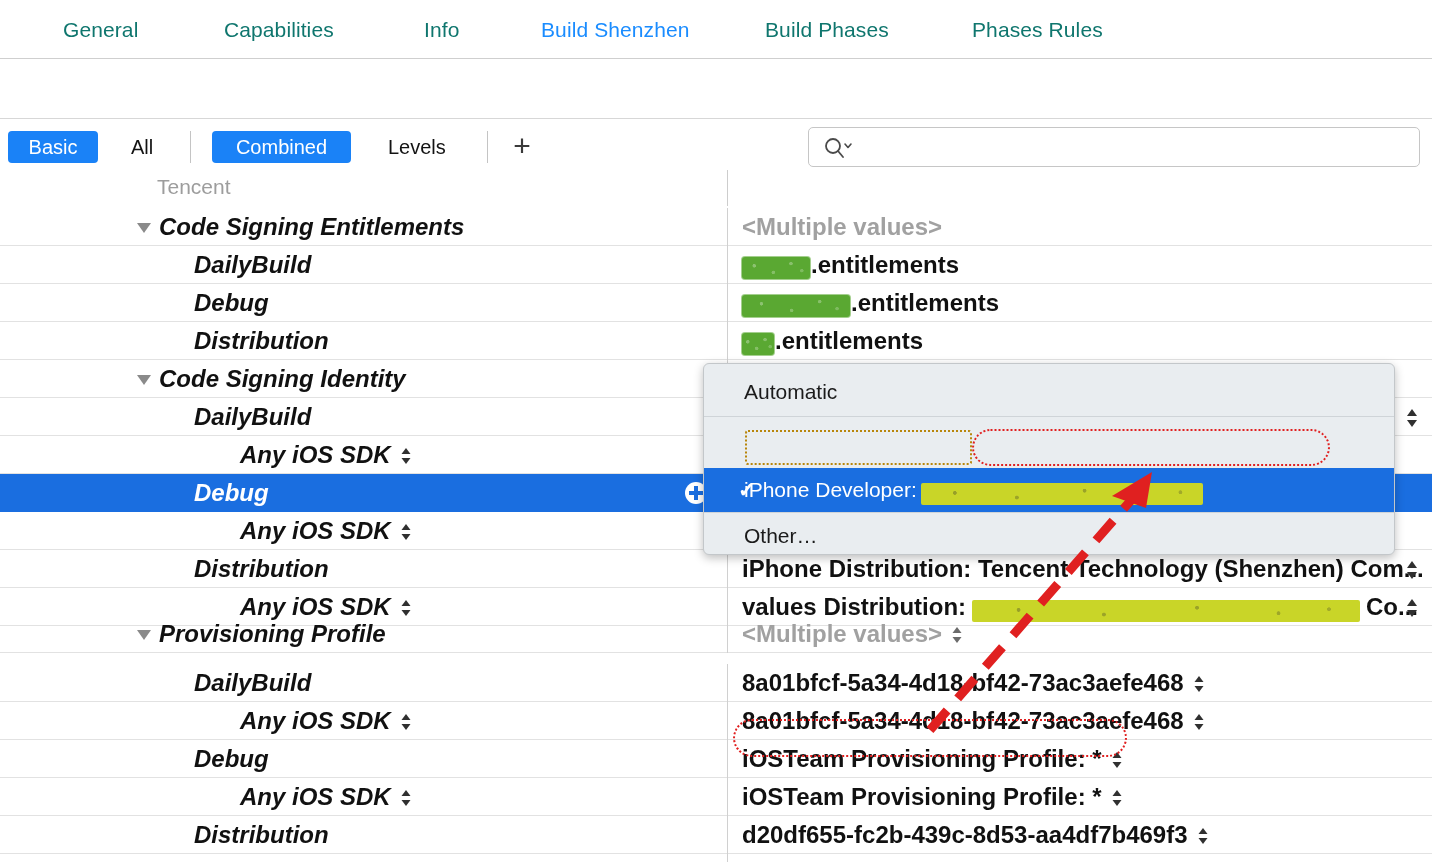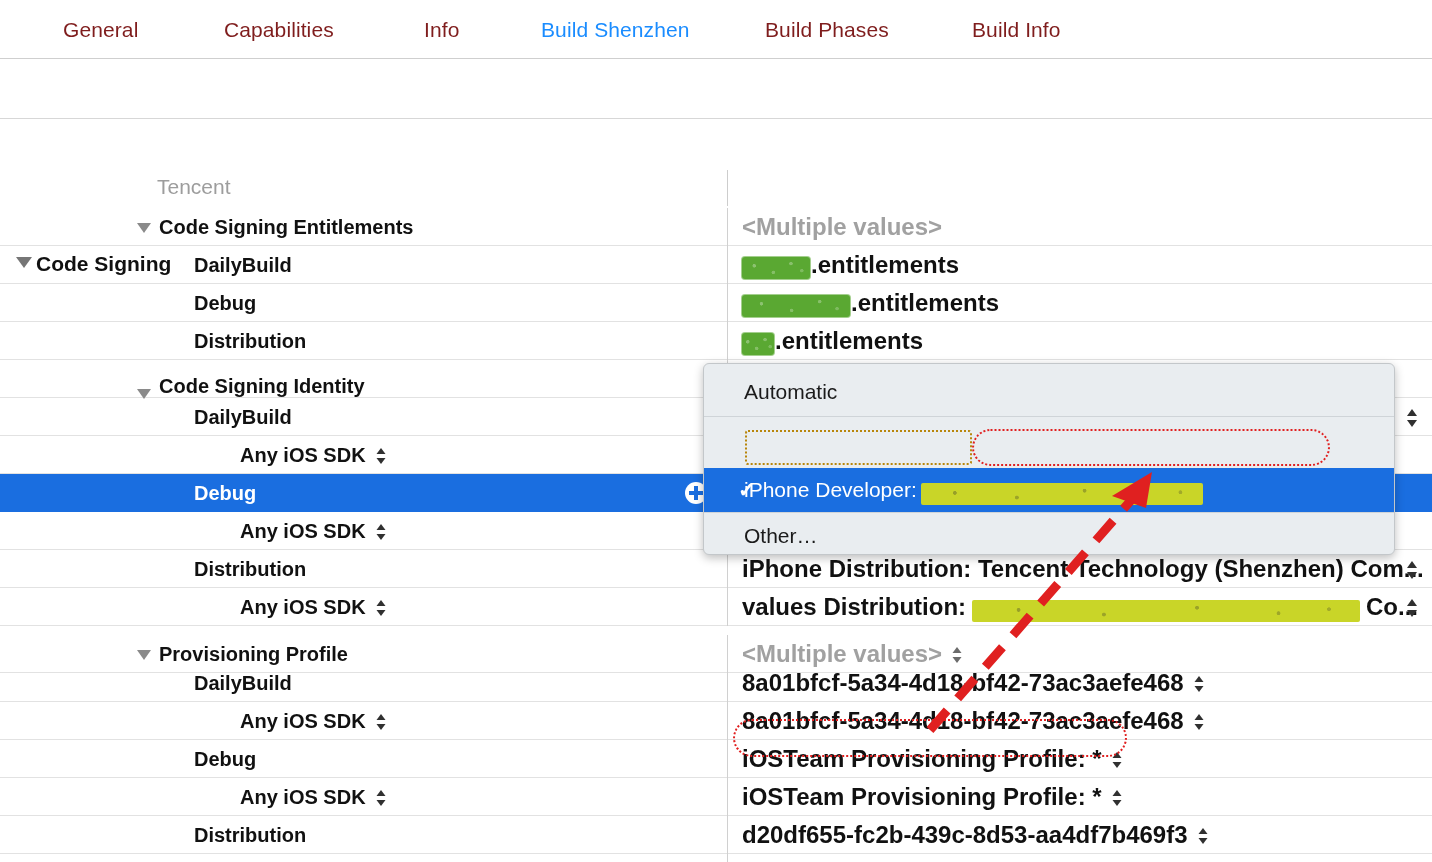--- a/index.html
+++ b/index.html
@@ -11,21 +11,21 @@
   }
   #root { position: relative; width: 1432px; height: 862px; overflow: hidden; }
 
   
   .tabbar {
     position: absolute; left: 0; top: 0; width: 1432px; height: 59px;
     background: #ffffff; border-bottom: 1px solid #cfcfcf;
     display: flex; align-items: center;
   }
   .tab {
-    font-size: 21px; color: #7f1d1d; letter-spacing: .1px;
+    font-size: 21px; color: #0f766e; letter-spacing: .1px;
     white-space: nowrap; cursor: default;
   }
   .tab.active { color: #1a8cff; }
   .tab-general { position: absolute; left: 63px; top: 18px; }
   .tab-capabilities { position: absolute; left: 224px; top: 18px; text-align: center; }
   .tab-info { position: absolute; left: 424px; top: 18px; }
   .tab-buildsettings { position: absolute; left: 541px; top: 18px; }
   .tab-buildphases { position: absolute; left: 765px; top: 18px; }
   .tab-buildrules { position: absolute; left: 972px; top: 18px; }
 
@@ -73,21 +73,21 @@
 
   
   .table { position: absolute; left: 0; top: 170px; width: 1432px; height: 692px; }
   .row {
     position: absolute; left: 0; width: 1432px; height: 38px;
     border-bottom: 1px solid #e2e2e2;
   }
   .row.sel { background: #1a6ee0; border-bottom-color: #1a6ee0; }
   .cell-name {
     position: absolute; top: 0; height: 38px; display: flex; align-items: center;
-    font-size: 20px; color: #111111; white-space: nowrap;
+    font-size: 24px; color: #111111; white-space: nowrap; font-style: italic;
   }
   .cell-value {
     position: absolute; left: 742px; top: 0; height: 38px; display: flex; align-items: center;
     font-size: 24px; color: #111111; white-space: nowrap;
   }
   .b { font-weight: bold; }
   .muted { color: #a1a1a1; font-weight: bold; }
   .row.sel .cell-name, .row.sel .cell-value { color: #ffffff; }
   .colsep { position: absolute; left: 727px; top: 0px; width: 1px; height: 38px; background: #d0d0d0; }
   .tri {
@@ -176,21 +176,21 @@
 <body>
 
 <div id="root">
 
   <div class="tabbar">
     <div class="tab tab-general">General</div>
     <div class="tab tab-capabilities">Capabilities</div>
     <div class="tab tab-info">Info</div>
     <div class="tab tab-buildsettings active">Build Shenzhen</div>
     <div class="tab tab-buildphases">Build Phases</div>
-    <div class="tab tab-buildrules">Build Info</div>
+    <div class="tab tab-buildrules">Phases Rules</div>
   </div>
 
   <div class="toolbar">
     <div class="seg on  seg-basic">Basic</div>
     <div class="seg     seg-all">All</div>
     <div class="vdiv1"></div>
     <div class="seg on  seg-combined">Combined</div>
     <div class="seg     seg-levels">Levels</div>
     <div class="vdiv2"></div>
     <div class="plusbtn">+</div>
@@ -199,24 +199,20 @@
       <span class="search-icon">
         <svg width="30" height="24" viewBox="0 0 30 24">
           <circle cx="10" cy="10" r="7" fill="none" stroke="#4a4a4a" stroke-width="1.8"></circle>
           <line x1="15" y1="15" x2="20" y2="21" stroke="#4a4a4a" stroke-width="1.8" stroke-linecap="round"></line>
           <path d="M22 8 L25 11.5 L28 8" fill="none" stroke="#4a4a4a" stroke-width="1.6" stroke-linecap="round" stroke-linejoin="round"></path>
         </svg>
       </span>
     </div>
   </div>
 
-  <div class="section-head">
-    <span class="section-tri"></span>
-    <span class="section-title">Code Signing</span>
-  </div>
 
   <div class="hdr-setting">Tencent</div>
   <div class="hdr-sep"></div>
 
   <div class="table">
 
     <div class="row" style="top:38px;">
       <div class="colsep"></div>
       <div class="cell-name b" style="left:137px;">
         <span class="tri"></span>
@@ -247,21 +243,21 @@
       <div class="colsep"></div>
       <div class="cell-name b" style="left:194px;">Distribution</div>
       <div class="cell-value b">
         <span class="redact-green" style="width:32px;"></span>
           <span>.entitlements</span>
       </div>
     </div>
 
     <div class="row" style="top:190px;">
       <div class="colsep"></div>
-      <div class="cell-name b" style="left:137px;align-items:flex-end;">
+      <div class="cell-name b" style="left:137px;">
         <span class="tri"></span>
         <span>Code Signing Identity</span>
       </div>
       <div class="cell-value muted">
         <span>&lt;Multiple values&gt;</span>
         <span class="stepper">
           <svg width="14" height="22" viewBox="0 0 14 22">
               <path d="M7 3 L11.5 9 L2.5 9 Z" fill="#6b6b6b"></path>
               <path d="M7 19 L11.5 13 L2.5 13 Z" fill="#6b6b6b"></path>
             </svg>
@@ -341,21 +337,21 @@
         <span>Co...</span>
       </div>
       <span class="right-stepper">
         <svg width="16" height="24" viewBox="0 0 16 24">
             <path d="M8 3 L13 10 L3 10 Z" fill="#303030"></path>
             <path d="M8 21 L13 14 L3 14 Z" fill="#303030"></path>
           </svg>
       </span>
     </div>
 
-    <div class="row" style="top:465px;">
+    <div class="row" style="top:445px;">
       <div class="colsep"></div>
       <div class="cell-name b" style="left:137px;">
         <span class="tri"></span>
         <span>Provisioning Profile</span>
       </div>
       <div class="cell-value muted">
         <span>&lt;Multiple values&gt;</span>
         <span class="stepper">
           <svg width="14" height="22" viewBox="0 0 14 22">
               <path d="M7 3 L11.5 9 L2.5 9 Z" fill="#6b6b6b"></path>

